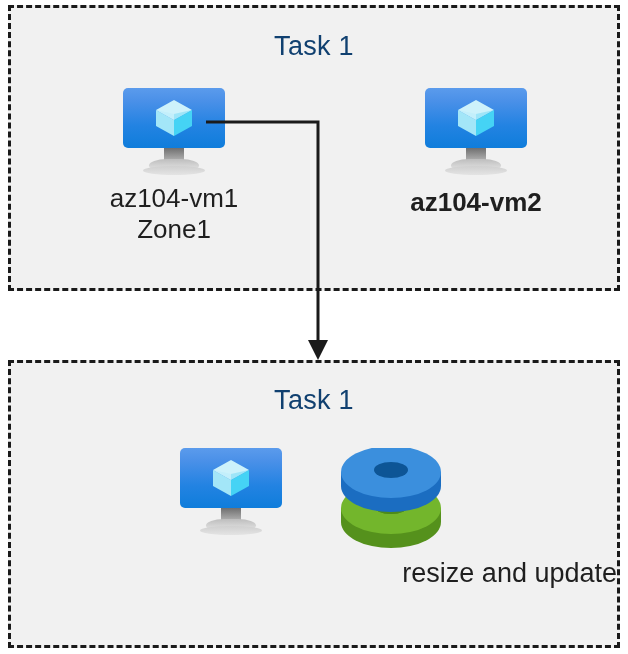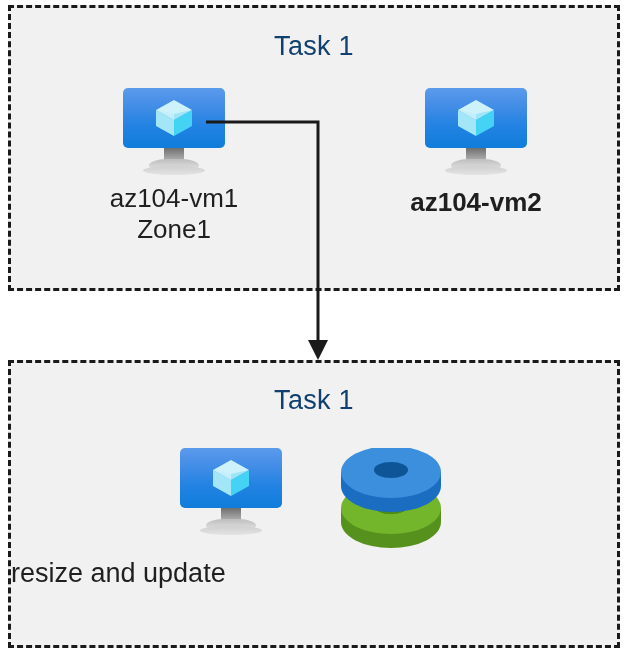--- a/index.html
+++ b/index.html
@@ -111,21 +111,21 @@
   #connector {
     position: absolute;
     left: 0;
     top: 0;
     pointer-events: none;
   }
 
   #task2-caption {
     position: absolute;
     width: 100%;
-    text-align: left;
+    text-align: right;
     color: #1f1f1f;
     font-size: 27px;
     font-family: "Liberation Sans", sans-serif;
     white-space: nowrap;
   }
 </style>
 </head>
 <body>
 
 <div id="canvas">

